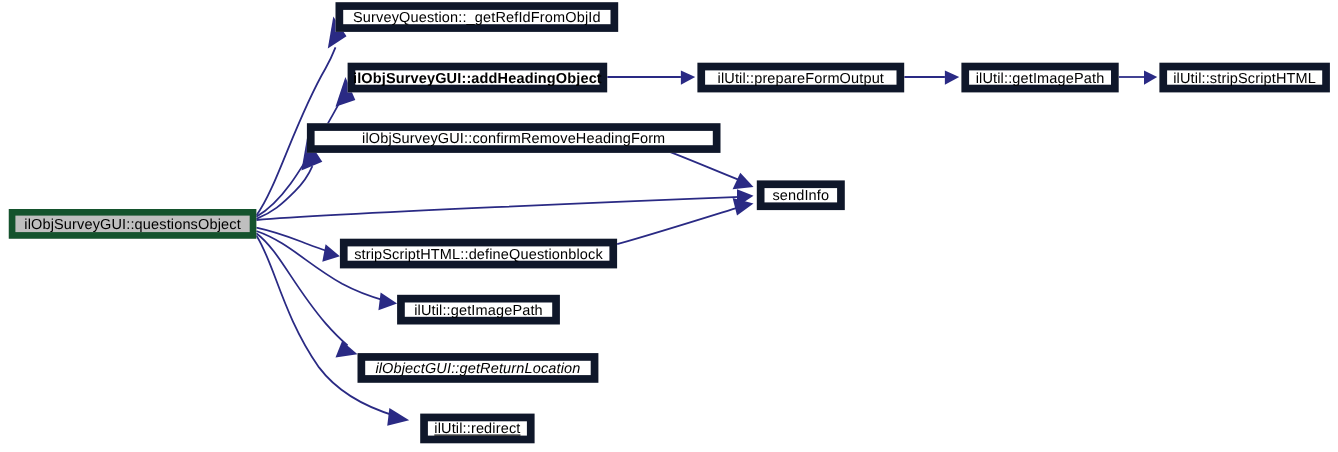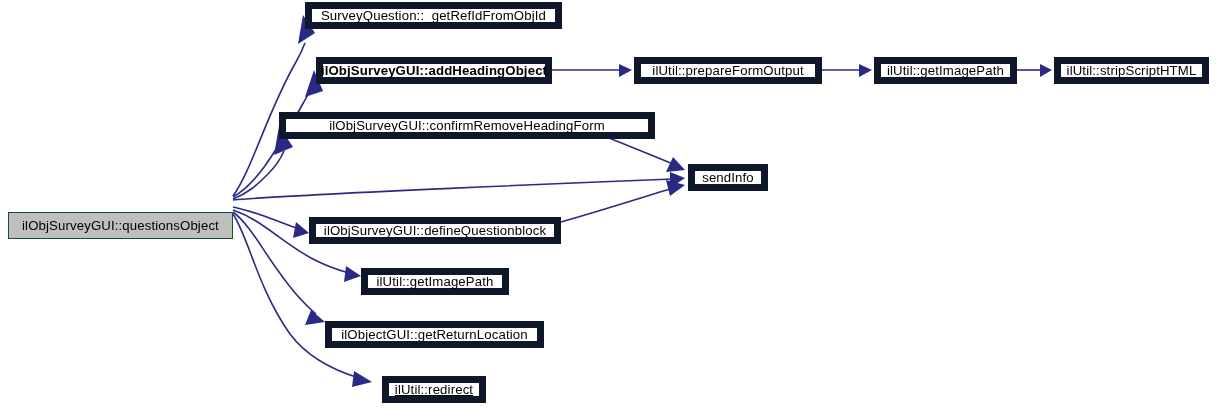--- a/index.html
+++ b/index.html
@@ -39,22 +39,21 @@
   }
   .node .node-label {
     font-family: "Liberation Sans", sans-serif;
     font-size: 13.2px;
     line-height: 1;
     color: #000000;
     letter-spacing: 0.01em;
   }
   .node.highlight {
     background: #bfbfbf;
-    border: 1px solid #14532d;
-    margin-top: 22px;
+    border: 6px solid #14532d;
   }
   .edge-path {
     fill: none;
     stroke: #2a2a84;
     stroke-width: 1.6;
   }
   .edge-head {
     fill: #2a2a84;
     stroke: none;
   }
@@ -126,26 +125,26 @@
       <div class="node" style="left: 305px; top: 2px; width: 257px; height: 27px;">
         <span class="node-label">SurveyQuestion::_getRefIdFromObjId</span>
       </div>
       <div class="node" style="left: 316px; top: 57px; width: 236px; height: 27px; font-weight: bold;">
         <span class="node-label">ilObjSurveyGUI::addHeadingObject</span>
       </div>
       <div class="node" style="left: 279px; top: 112px; width: 376px; height: 27px;">
         <span class="node-label">ilObjSurveyGUI::confirmRemoveHeadingForm</span>
       </div>
       <div class="node" style="left: 309px; top: 217px; width: 252px; height: 27px;">
-        <span class="node-label">ilObjSurveyGUI::defineQuestionblock</span>
+        <span class="node-label">stripScriptHTML::defineQuestionblock</span>
       </div>
       <div class="node" style="left: 361px; top: 268px; width: 148px; height: 27px;">
         <span class="node-label">ilUtil::getImagePath</span>
       </div>
-      <div class="node" style="left: 325px; top: 321px; width: 219px; height: 27px;">
+      <div class="node" style="left: 325px; top: 321px; width: 219px; height: 27px; font-style: italic;">
         <span class="node-label">ilObjectGUI::getReturnLocation</span>
       </div>
       <div class="node" style="left: 382px; top: 376px; width: 104px; height: 27px; text-decoration: underline;">
         <span class="node-label">ilUtil::redirect</span>
       </div>
       <div class="node" style="left: 688px; top: 164px; width: 80px; height: 27px; align-items: flex-end;">
         <span class="node-label">sendInfo</span>
       </div>
       <div class="node" style="left: 634px; top: 57px; width: 188px; height: 27px;">
         <span class="node-label">ilUtil::prepareFormOutput</span>

